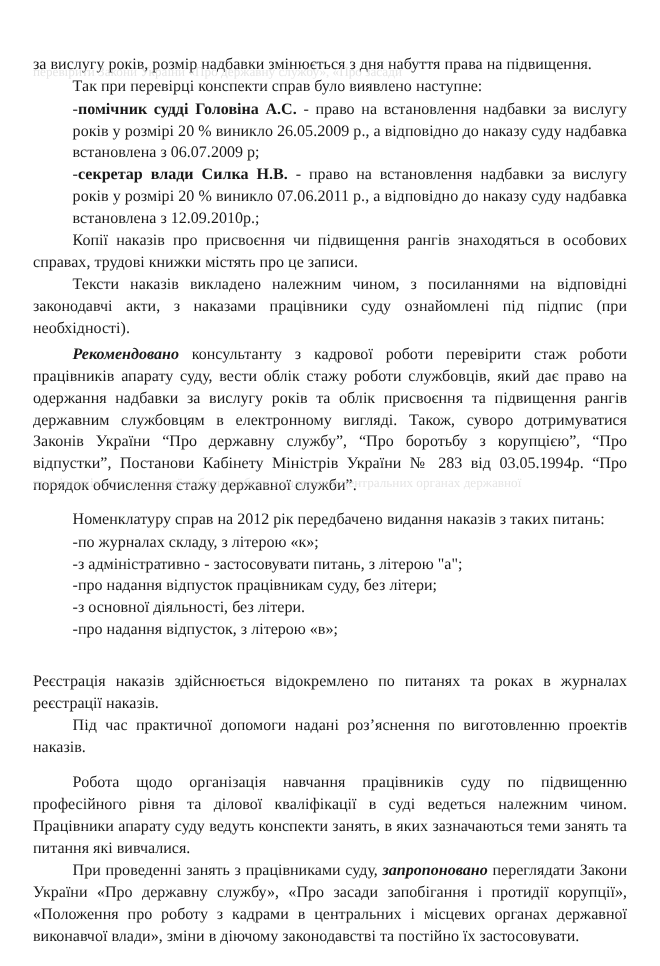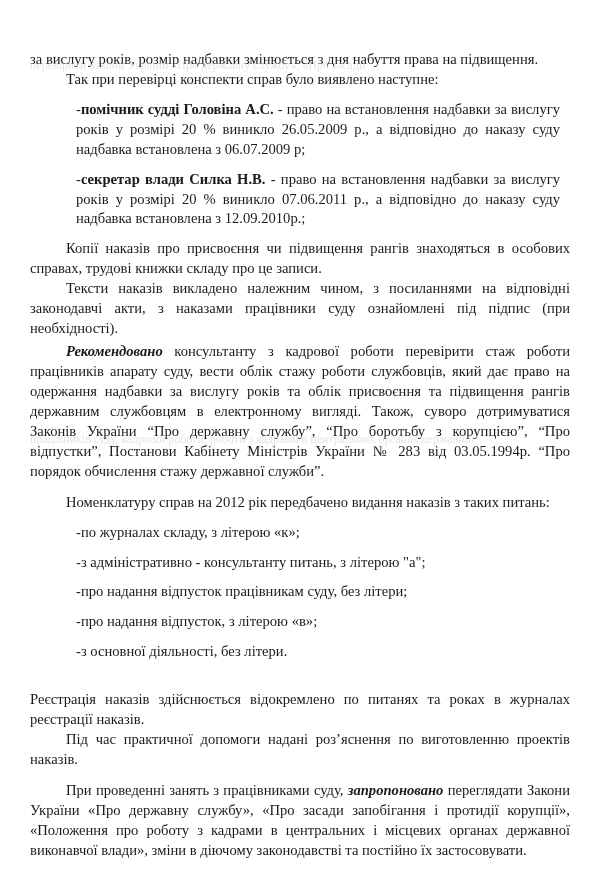--- a/index.html
+++ b/index.html
@@ -33,21 +33,21 @@
   .indent {
     text-indent: 36px;
   }
   .noindent {
     text-indent: 0;
     margin-top: 28px;
   }
   .bullet-row {
     text-indent: 0;
     padding-left: 36px;
-    margin: 10px;
+    margin: 0;
   }
   b, .bold {
     font-weight: bold;
   }
   .bi {
     font-weight: bold;
     font-style: italic;
   }
   .gap {
     height: 11px;
@@ -82,41 +82,42 @@
   <div class="doc-body">
 
     <p class="noindent">за вислугу років, розмір надбавки змінюється з дня набуття права на підвищення.</p>
 
     <p class="indent">Так при перевірці конспекти справ було виявлено наступне:</p>
 
     <p class="bullet-row"><span class="dsh">-</span><b>помічник судді Головіна А.С.</b><span> - право на встановлення надбавки за вислугу років у розмірі 20 % виникло 26.05.2009 р., а відповідно до наказу суду надбавка встановлена з 06.07.2009 р;</span></p>
 
     <p class="bullet-row"><span class="dsh">-</span><b>секретар влади Силка Н.В.</b><span> - право на встановлення надбавки за вислугу років у розмірі 20 % виникло 07.06.2011 р., а відповідно до наказу суду надбавка встановлена з 12.09.2010р.;</span></p>
 
-    <p class="indent">Копії наказів про присвоєння чи підвищення рангів знаходяться в особових справах, трудові книжки складу про це записи.</p>
+    <p class="indent">Копії наказів про присвоєння чи підвищення рангів знаходяться в особових справах, трудові книжки містять про це записи.</p>
 
     <p class="indent">Тексти наказів викладено належним чином, з посиланнями на відповідні законодавчі акти, з наказами працівники суду ознайомлені під підпис (при необхідності).</p>
 
     <div class="gap-sm"></div>
 
     <p class="indent"><span class="bi">Рекомендовано</span><span> консультанту з кадрової роботи перевірити стаж роботи працівників апарату суду, вести облік стажу роботи службовців, який дає право на одержання надбавки за вислугу років та облік присвоєння та підвищення рангів державним службовцям в електронному вигляді. Також, суворо дотримуватися Законів України “Про державну службу”, “Про боротьбу з корупцією”, “Про відпустки”, Постанови Кабінету Міністрів України № 283 від 03.05.1994р. “Про порядок обчислення стажу державної служби”.</span></p>
 
     <div class="gap"></div>
 
     <p class="indent">Номенклатуру справ на 2012 рік передбачено видання наказів з таких питань:</p>
 
     <p class="bullet-row"><span class="dsh">-</span><span>по журналах складу, з літерою «к»;</span></p>
-    <p class="bullet-row"><span class="dsh">-</span><span>з адміністративно - консультанту питань, з літерою "а";</span></p>
+    <p class="bullet-row"><span class="dsh">-</span><span>з адміністративно - застосовувати питань, з літерою "а";</span></p>
     <p class="bullet-row"><span class="dsh">-</span><span>про надання відпусток працівникам суду, без літери;</span></p>
+    <p class="bullet-row"><span class="dsh">-</span><span>з основної діяльності, без літери.</span></p>
     <p class="bullet-row"><span class="dsh">-</span><span>про надання відпусток, з літерою «в»;</span></p>
-    <p class="bullet-row"><span class="dsh">-</span><span>з основної діяльності, без літери.</span></p>
 
     <p class="noindent">Реєстрація наказів здійснюється відокремлено по питанях та роках в журналах реєстрації наказів.</p>
 
     <p class="indent">Під час практичної допомоги надані роз’яснення по виготовленню проектів наказів.</p>
 
     <div class="gap"></div>
 
+    <p class="indent">Робота щодо організація навчання працівників суду по підвищенню професійного рівня та ділової кваліфікації в суді ведеться належним чином. Працівники апарату суду ведуть конспекти занять, в яких зазначаються теми занять та питання які вивчалися.</p>
 
     <p class="indent"><span>При проведенні занять з працівниками суду, </span><span class="bi">запропоновано</span><span> переглядати Закони України «Про державну службу», «Про засади запобігання і протидії корупції», «Положення про роботу з кадрами в центральних і місцевих органах державної виконавчої влади», зміни в діючому законодавстві та постійно їх застосовувати.</span></p>
 
   </div>
 </div>
 
 </body></html>

